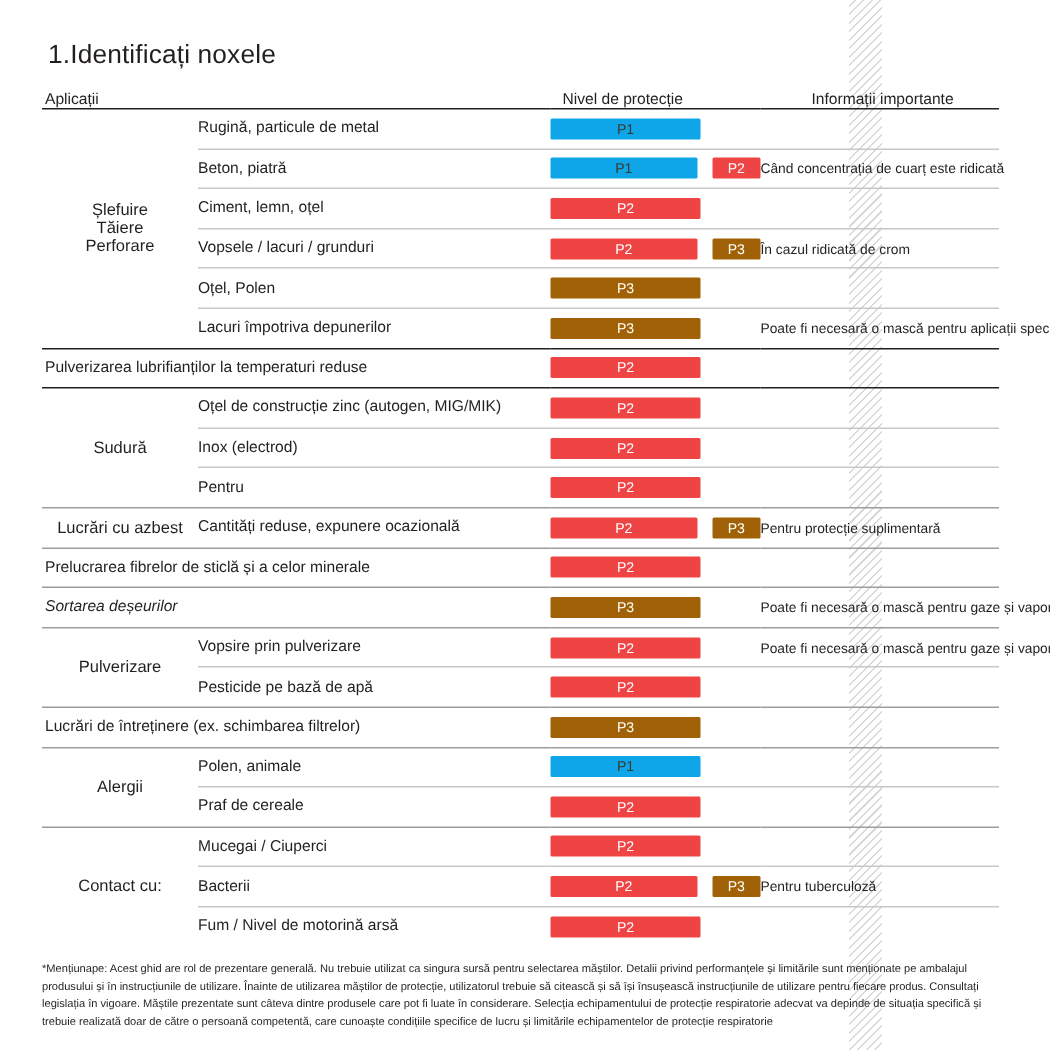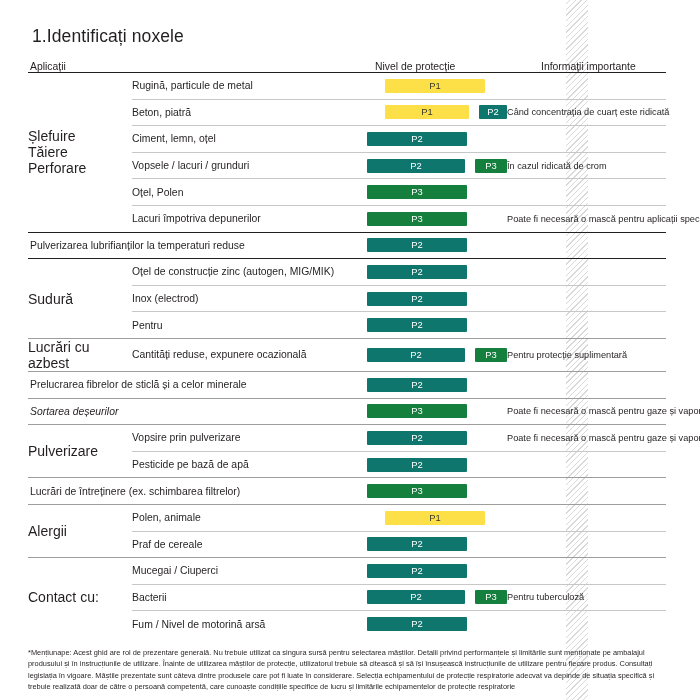--- a/index.html
+++ b/index.html
@@ -68,23 +68,24 @@
     padding: 0 0 5px 0;
     font-size: 10.4px;
     color: #231f20;
   }
   .hdr .h-app { padding-left: 2px; }
   .hdr .h-niv { text-align: left; padding-left: 8px; }
   .hdr .h-inf { text-align: left; padding-left: 34px; }
 
   tr.row { height: 25.6px; }
   td.cat {
-    font-size: 14px;
+    font-size: 11px;
     padding-left: 2px;
     color: #231f20;
+    text-align: center;
   }
   td.app {
     font-size: 10.4px;
     padding-left: 10px;
     color: #231f20;
   }
   td.app.wide {
     font-weight: normal;
     padding-left: 2px;
   }
@@ -108,23 +109,23 @@
   }
   .bar {
     height: 14px;
     line-height: 14px;
     text-align: center;
     font-size: 9.4px;
     color: #ffffff;
     border-radius: 1px;
     box-sizing: border-box;
   }
-  .bar.p1 { background: #fde047; color: #3a3a2a; margin-left: 18px; }
-  .bar.p2 { background: #0f766e; }
-  .bar.p3 { background: #15803d; }
+  .bar.p1 { background: #0ea5e9; color: #3a3a2a; }
+  .bar.p2 { background: #ef4444; }
+  .bar.p3 { background: #a16207; }
   .bar.w-long { width: 100px; }
   .bar.w-short { width: 33px; margin-left: 10px; }
 
   .footnote {
     margin-top: 10px;
     font-size: 7.4px;
     line-height: 1.55;
     color: #231f20;
     width: 640px;
   }

